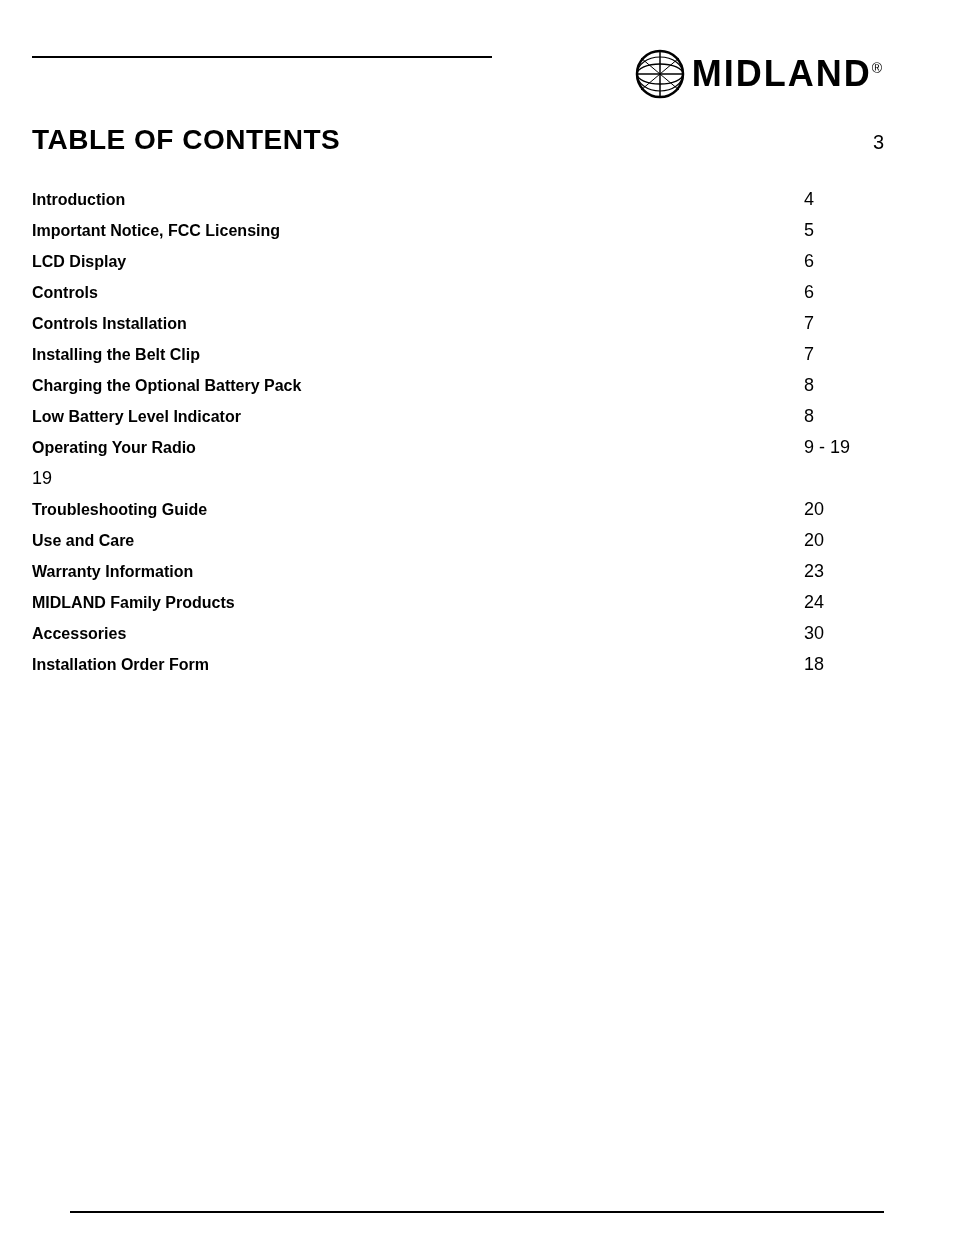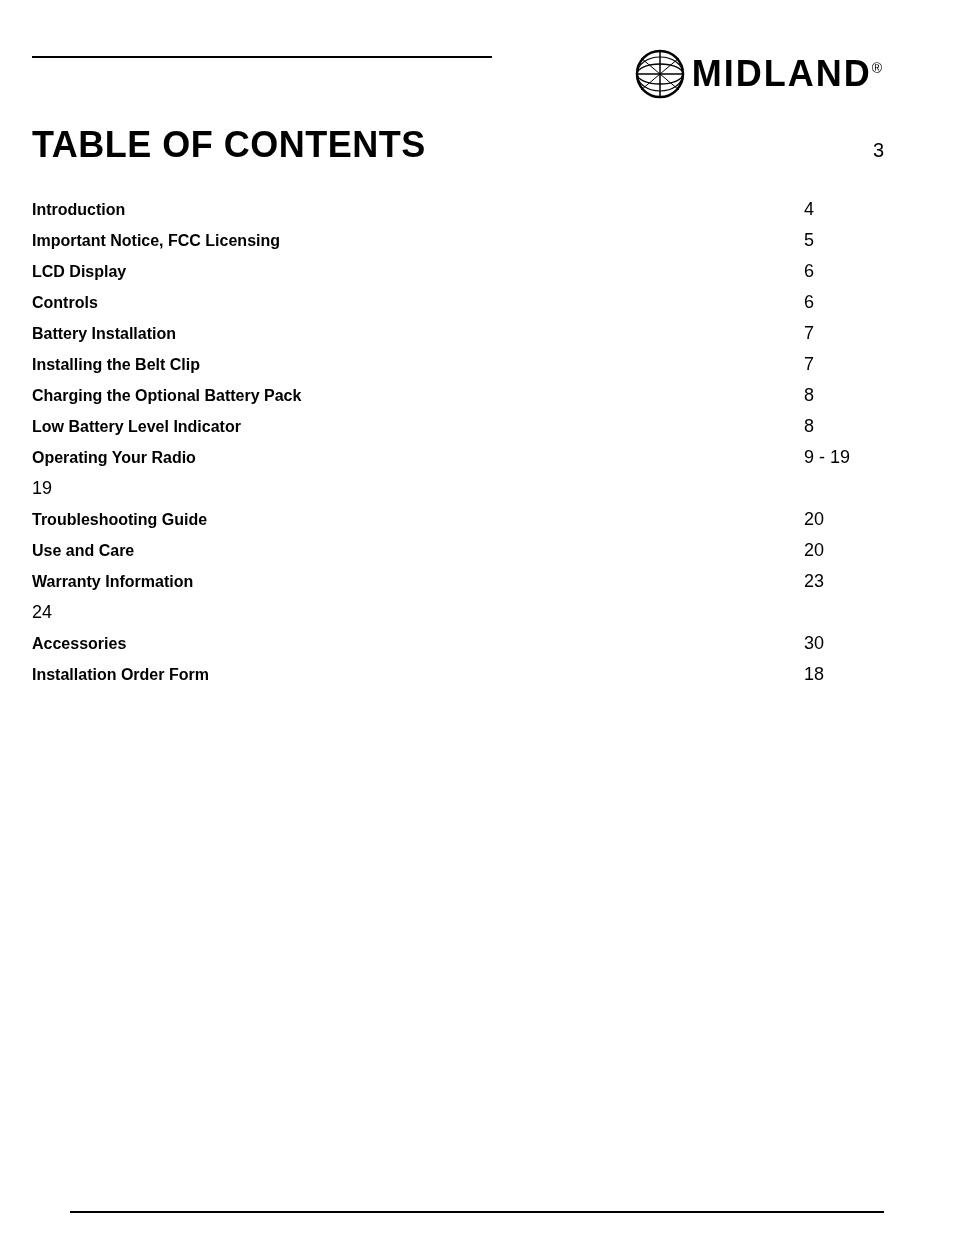--- a/index.html
+++ b/index.html
@@ -73,21 +73,21 @@
     }
 
     .toc-title-row {
       display: flex;
       justify-content: space-between;
       align-items: baseline;
       margin-bottom: 28px;
     }
 
     .toc-title {
-      font-size: 36px;
+      font-size: 28px;
       font-weight: 900;
       color: #000000;
       font-family: Arial Black, Arial, sans-serif;
       letter-spacing: 0.5px;
     }
 
     .toc-page-num {
       font-size: 20px;
       color: #000000;
       font-weight: normal;
@@ -178,21 +178,21 @@
         </div>
         <div class="toc-entry">
           <span class="toc-entry-label">LCD Display</span>
           <span class="toc-entry-page">6</span>
         </div>
         <div class="toc-entry">
           <span class="toc-entry-label">Controls</span>
           <span class="toc-entry-page">6</span>
         </div>
         <div class="toc-entry">
-          <span class="toc-entry-label">Battery Installation</span>
+          <span class="toc-entry-label">Controls Installation</span>
           <span class="toc-entry-page">7</span>
         </div>
         <div class="toc-entry">
           <span class="toc-entry-label">Installing the Belt Clip</span>
           <span class="toc-entry-page">7</span>
         </div>
         <div class="toc-entry">
           <span class="toc-entry-label">Charging the Optional Battery Pack</span>
           <span class="toc-entry-page">8</span>
         </div>
@@ -213,20 +213,21 @@
         </div>
         <div class="toc-entry">
           <span class="toc-entry-label">Use and Care</span>
           <span class="toc-entry-page">20</span>
         </div>
         <div class="toc-entry">
           <span class="toc-entry-label">Warranty Information</span>
           <span class="toc-entry-page">23</span>
         </div>
         <div class="toc-entry">
+          <span class="toc-entry-label">MIDLAND Family Products</span>
           <span class="toc-entry-page">24</span>
         </div>
         <div class="toc-entry">
           <span class="toc-entry-label">Accessories</span>
           <span class="toc-entry-page">30</span>
         </div>
         <div class="toc-entry">
           <span class="toc-entry-label">Installation Order Form</span>
           <span class="toc-entry-page">18</span>
         </div>

